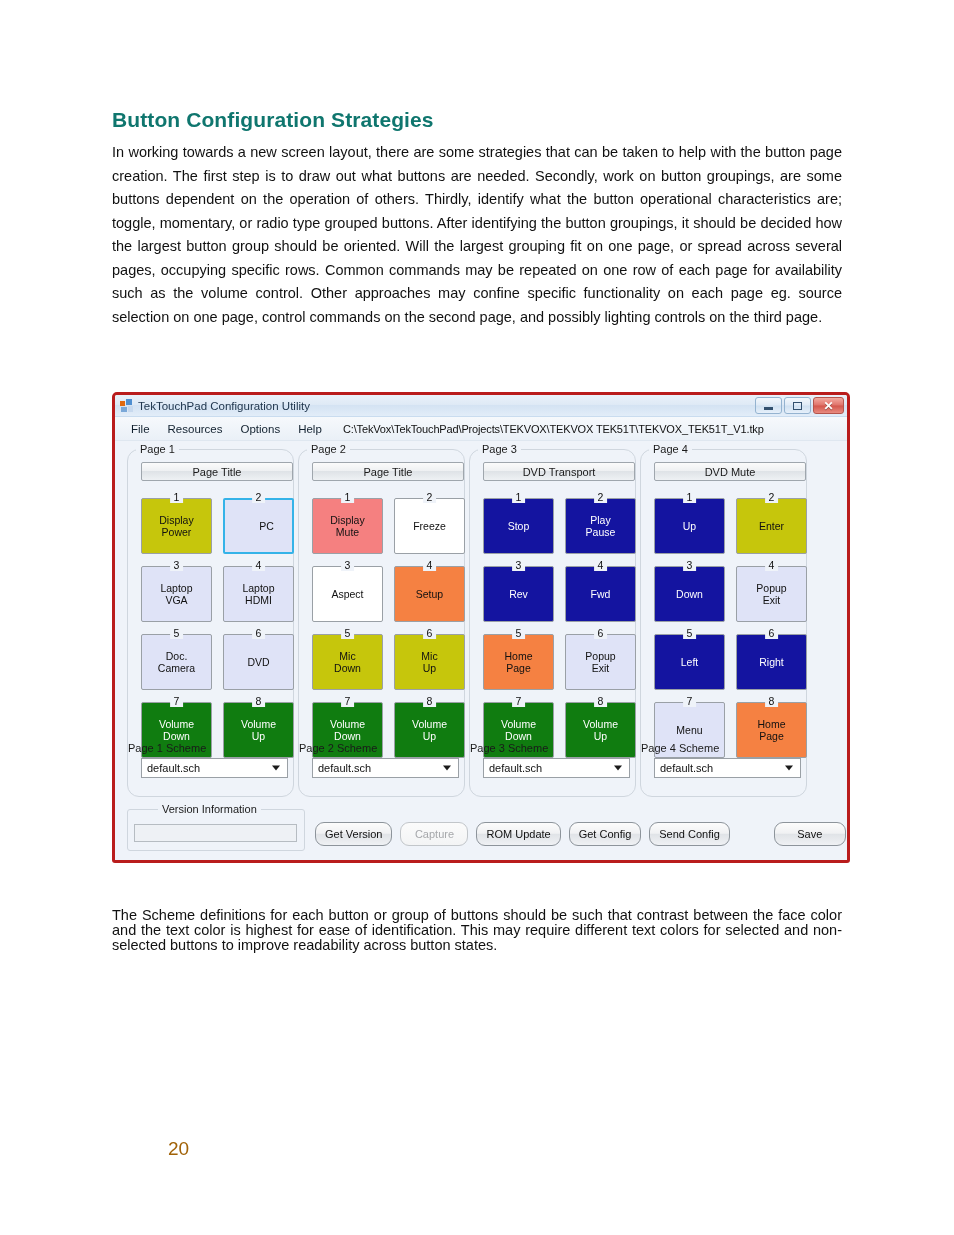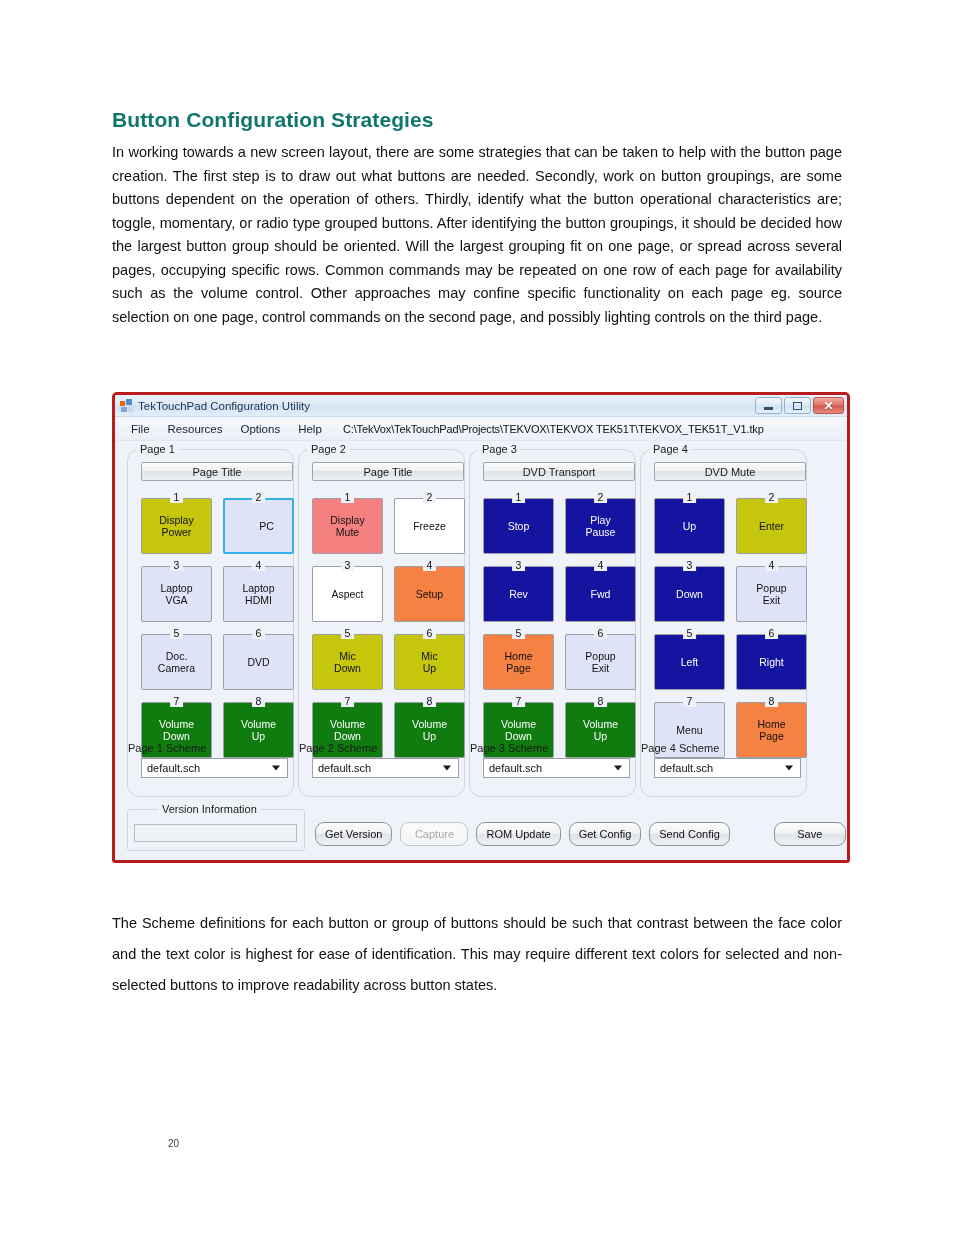--- a/index.html
+++ b/index.html
@@ -43,30 +43,30 @@
     text-align: justify;
     margin: 0;
     color: #111111;
   }
   .para-after {
     position: absolute;
     left: 112px;
     top: 908px;
     width: 730px;
     font-size: 14.5px;
-    line-height: 31px;
+    line-height: 15px;
     text-align: justify;
     color: #111111;
   }
   .page-number {
     position: absolute;
     left: 168px;
     top: 1138px;
-    font-size: 10px;
-    color: #404040;
+    font-size: 19px;
+    color: #a16207;
   }
 
   
   .app-window {
     position: absolute;
     left: 112px;
     top: 392px;
     width: 732px;
     height: 465px;
     background: #fef9c3;

